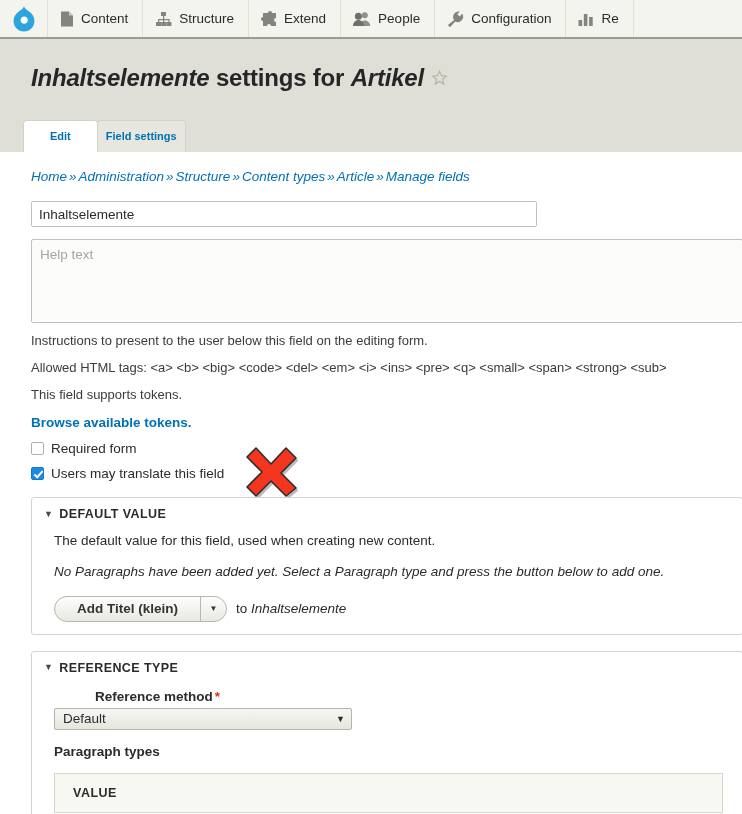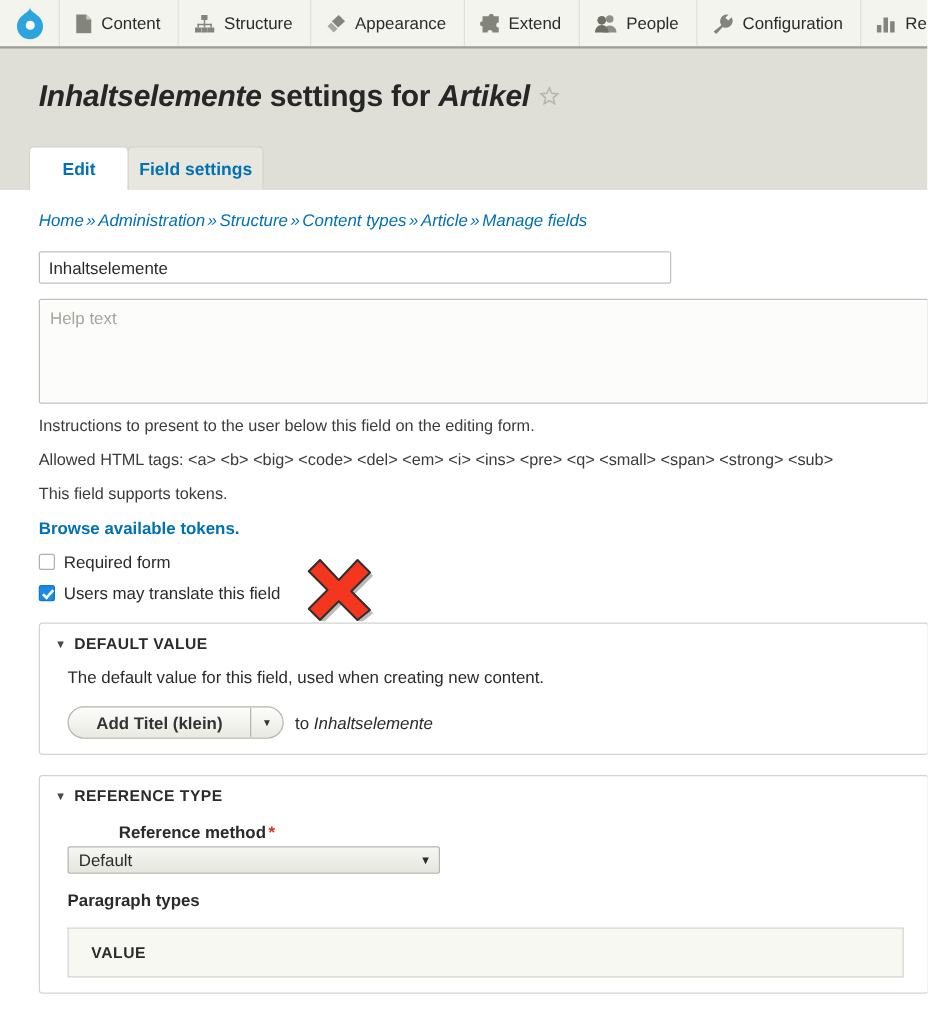--- a/index.html
+++ b/index.html
@@ -67,21 +67,21 @@
   .tabs {
     position: absolute;
     left: 23px;
     bottom: 0;
     display: flex;
     align-items: flex-end;
     gap: 0;
   }
   .tab {
     padding: 9px 8px 8px;
-    font-size: 14px;
+    font-size: 11px;
     font-weight: bold;
     color: #0071b3;
     background: #e7e7e0;
     border: 1px solid #d2d2c8;
     border-bottom: none;
     border-radius: 4px 4px 0 0;
     margin-right: -1px;
     cursor: pointer;
     line-height: 1.25;
   }
@@ -358,29 +358,20 @@
             <rect x="8" y="8" width="1.2" height="3" fill="#83847c"></rect>
             <rect x="13.3" y="8" width="1.2" height="3" fill="#83847c"></rect>
             <rect x="1" y="11" width="5" height="4" fill="#83847c"></rect>
             <rect x="6.2" y="11" width="5" height="4" fill="#83847c"></rect>
             <rect x="11.4" y="11" width="5" height="4" fill="#83847c"></rect>
           </svg>
       </span>
       <span class="tb-label">Structure</span>
     </div>
 
-    <div class="tb-item">
-      <span class="tb-ico">
-        <svg width="16" height="16" viewBox="0 0 16 16">
-            <path d="M10 1 l5 5 l-5.5 5 l-5-5 z" fill="#83847c"></path>
-            <path d="M4 7 l5 5 l-3 3 l-5-5 z" fill="#a8a99f"></path>
-          </svg>
-      </span>
-      <span class="tb-label">Appearance</span>
-    </div>
 
     <div class="tb-item">
       <span class="tb-ico">
         <svg width="16" height="16" viewBox="0 0 16 16">
             <path d="M2 2 h5 a2 2 0 0 1 4 0 h4 v5 a2 2 0 0 0 0 4 v4 h-5 a2 2 0 0 0-4 0 h-4 v-5 a2 2 0 0 1 0-4 z" fill="#83847c"></path>
           </svg>
       </span>
       <span class="tb-label">Extend</span>
     </div>
 
@@ -458,20 +449,21 @@
       </div>
 
       
       <div class="fieldset">
         <div class="fs-legend">
           <span class="tri">▼</span>
           <span>DEFAULT VALUE</span>
         </div>
         <div class="fs-body">
           <div class="fs-text">The default value for this field, used when creating new content.</div>
+          <div class="fs-text italic">No Paragraphs have been added yet. Select a Paragraph type and press the button below to add one.</div>
           <div class="dropbutton-row">
             <div class="dropbutton">
               <span class="db-main">Add Titel (klein)</span>
               <span class="db-toggle">▼</span>
             </div>
             <span class="db-after"><span>to</span> <em>Inhaltselemente</em></span>
           </div>
         </div>
       </div>
 

